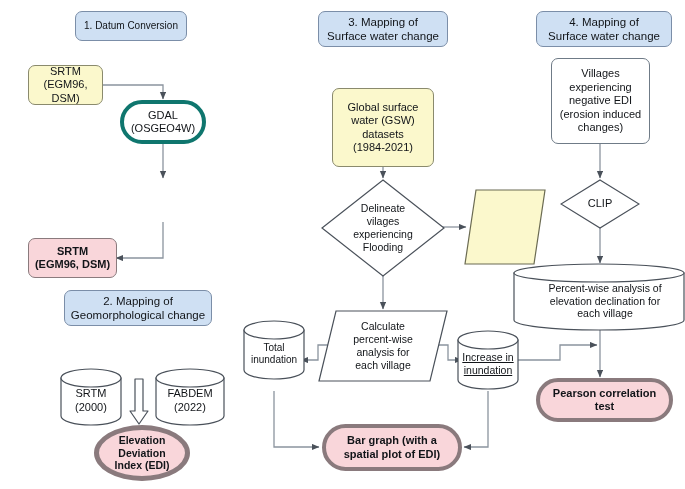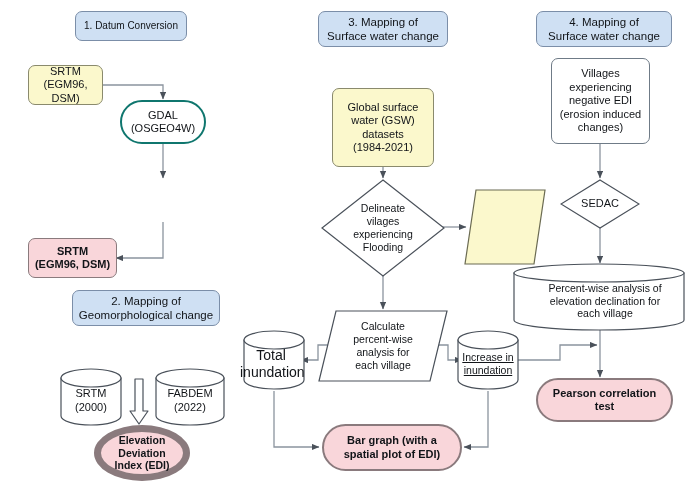--- a/index.html
+++ b/index.html
@@ -31,26 +31,26 @@
     line-height:1.22;
     z-index:5;
   }
   .node .lbl{ display:block; width:100%; padding:0 3px; }
   .rect-round{
     border:1px solid #6f7b87;
     border-radius:7px;
     background:#ffffff;
   }
   .stadium{
-    border:2px solid #0f766e;
+    border:4px solid #0f766e;
     border-radius:999px;
     background:#ffffff;
   }
   .ellipse{
-    border:7px solid #0f766e;
+    border:5px solid #0f766e;
     border-radius:50%;
     background:#ffffff;
   }
   .blue{ background:#cfe0f3; border-color:#7b8ea8; }
   .yellow{ background:#fbf8cc; border-color:#8a8a6d; }
   .pink{ background:#f9d6da; border-color:#8a7a7d; }
   .bold{ font-weight:bold; }
 
   
   .diamond{ background:transparent; border:none; }
@@ -110,21 +110,21 @@
       <path d="M600,228 L600,263"></path>
 
       <path d="M600,330 L600,377"></path>
     </g>
   </svg>
 
   <div class="node rect-round blue" style="left:75px; top:11px; width:112px; height:30px; font-size:10px;">
     <span class="lbl">1. Datum Conversion</span>
   </div>
 
-  <div class="node rect-round blue" style="left:72px; top:290px; width:148px; height:36px; font-size:11.5px;">
+  <div class="node rect-round blue" style="left:64px; top:290px; width:148px; height:36px; font-size:11.5px;">
     <span class="lbl">2.  Mapping of<br>Geomorphological change</span>
   </div>
 
   <div class="node rect-round blue" style="left:318px; top:11px; width:130px; height:36px; font-size:11.5px;">
     <span class="lbl">3.  Mapping of<br>Surface water change</span>
   </div>
 
   <div class="node rect-round blue" style="left:536px; top:11px; width:136px; height:36px; font-size:11.5px;">
     <span class="lbl">4.  Mapping of<br>Surface water change</span>
   </div>
@@ -185,21 +185,21 @@
     </svg>
   </div>
 
   <div class="node para" style="left:318px; top:310px; width:130px; height:72px; font-size:10.5px;">
     <svg width="130" height="72" viewBox="0 0 130 72" aria-hidden="true">
       <path d="M18,1 L129,1 L112,71 L1,71 Z" fill="#ffffff" stroke="#4a515a" stroke-width="1.2"></path>
     </svg>
     <span class="lbl">Calculate<br>percent-wise<br>analysis for<br>each village</span>
   </div>
 
-  <div class="node cyl" style="left:243px; top:330px; width:62px; height:61px; font-size:14px;justify-content:flex-end;">
+  <div class="node cyl" style="left:243px; top:320px; width:62px; height:61px; font-size:10px;justify-content:flex-end;">
     <svg width="62" height="61" viewBox="0 0 62 61" aria-hidden="true">
       <path d="M1,10 L1,50 A30,9 0 0 0 61,50 L61,10 Z" fill="#ffffff" stroke="#4a515a" stroke-width="1.2"></path>
       <ellipse cx="31" cy="10" rx="30" ry="9" fill="#ffffff" stroke="#4a515a" stroke-width="1.2"></ellipse>
     </svg>
     <span class="lbl" style="margin-top:7px;">Total<br>inundation</span>
   </div>
 
   <div class="node cyl" style="left:457px; top:330px; width:62px; height:61px; font-size:10.5px;">
     <svg width="62" height="61" viewBox="0 0 62 61" aria-hidden="true">
       <path d="M1,10 L1,50 A30,9 0 0 0 61,50 L61,10 Z" fill="#ffffff" stroke="#4a515a" stroke-width="1.2"></path>
@@ -213,21 +213,21 @@
   </div>
 
   <div class="node rect-round" style="left:551px; top:58px; width:99px; height:86px; font-size:11px;">
     <span class="lbl">Villages<br>experiencing<br>negative EDI<br>(erosion induced<br>changes)</span>
   </div>
 
   <div class="node diamond" style="left:560px; top:179px; width:80px; height:50px; font-size:11px;">
     <svg width="80" height="50" viewBox="0 0 80 50" aria-hidden="true">
       <path d="M40,1 L79,25 L40,49 L1,25 Z" fill="#ffffff" stroke="#4a515a" stroke-width="1.2"></path>
     </svg>
-    <span class="lbl">SEDAC</span>
+    <span class="lbl">CLIP</span>
   </div>
 
   <div class="node cyl" style="left:513px; top:263px; width:172px; height:68px; font-size:10.5px;">
     <svg width="172" height="68" viewBox="0 0 172 68" aria-hidden="true">
       <path d="M1,10 L1,57 A85,10 0 0 0 171,57 L171,10 Z" fill="#ffffff" stroke="#4a515a" stroke-width="1.2"></path>
       <ellipse cx="86" cy="10" rx="85" ry="9" fill="#ffffff" stroke="#4a515a" stroke-width="1.2"></ellipse>
     </svg>
     <span class="lbl" style="margin-top:8px;padding-left:15px;">Percent-wise analysis of<br>elevation declination for<br>each village</span>
   </div>
 

